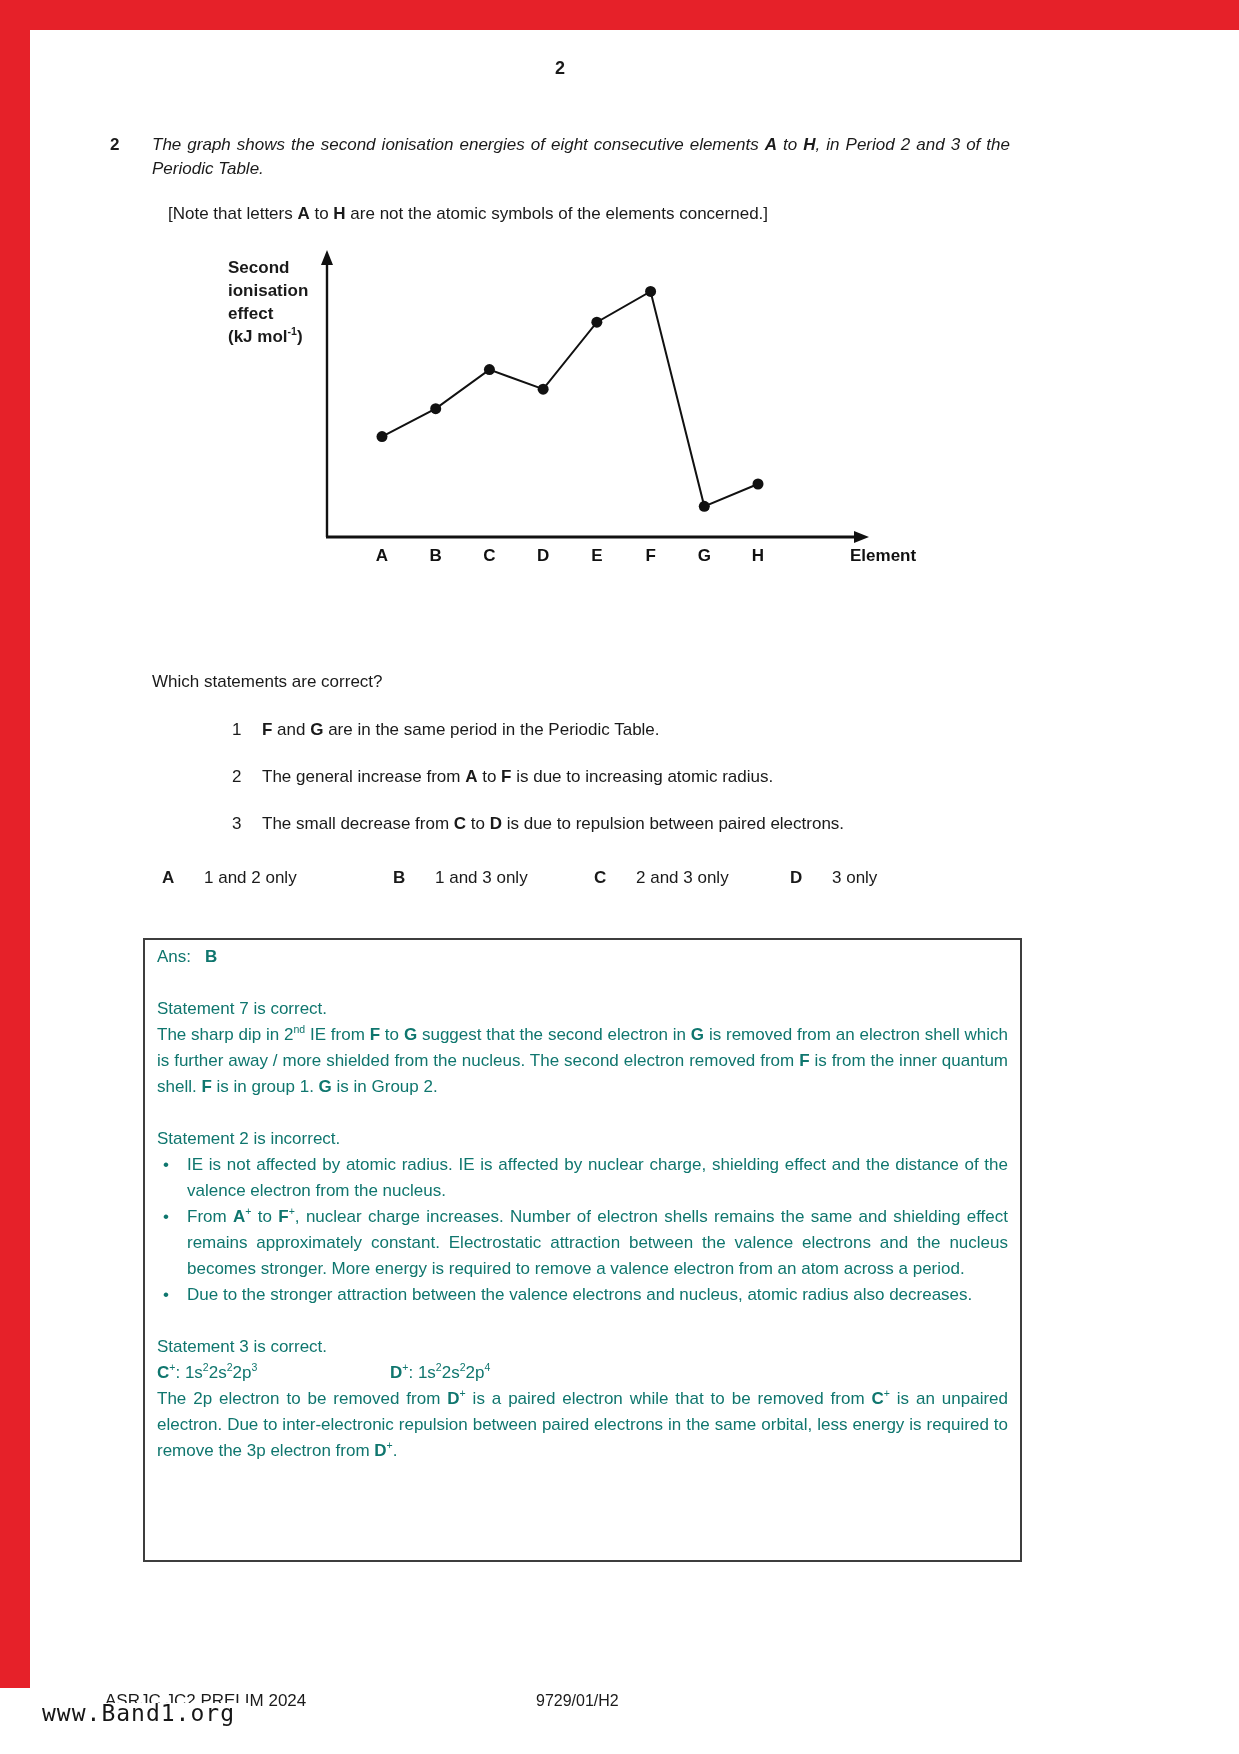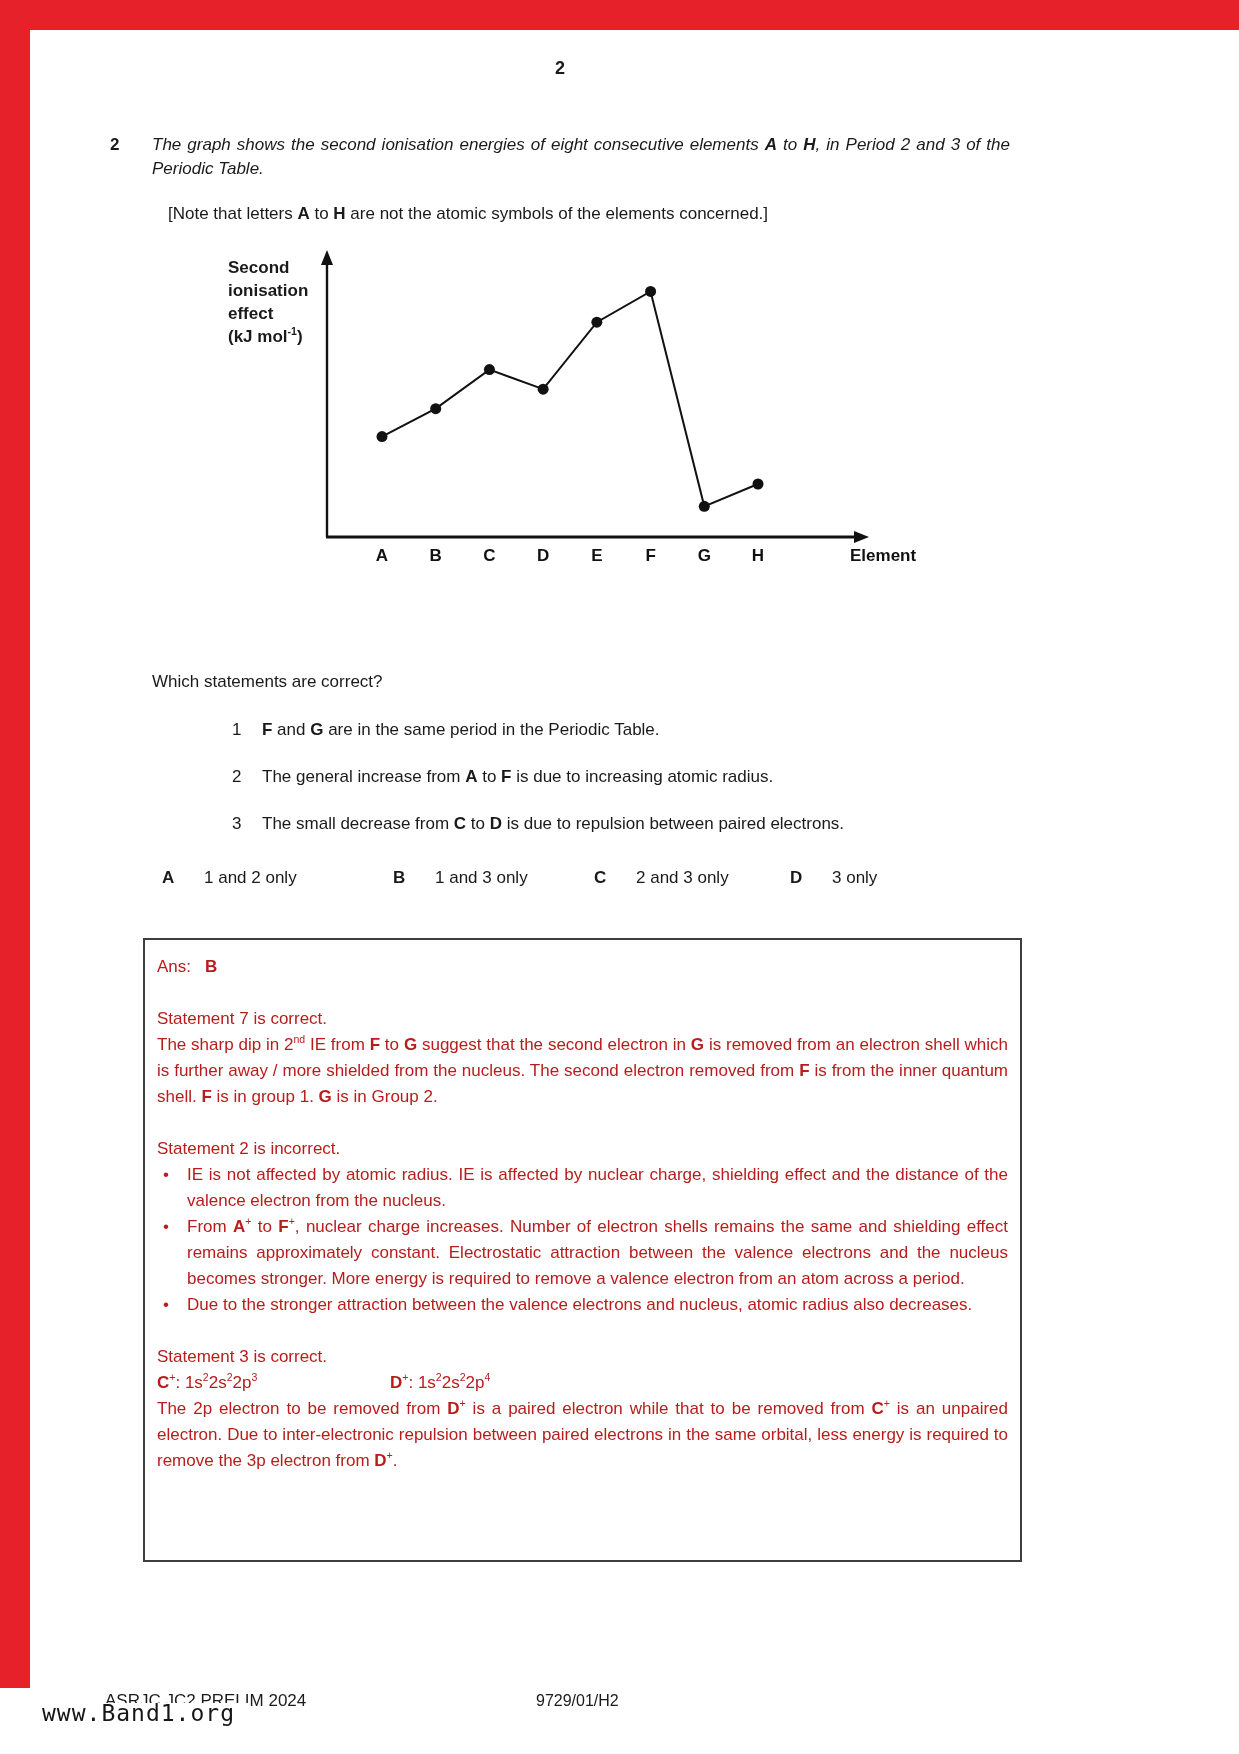--- a/index.html
+++ b/index.html
@@ -36,22 +36,22 @@
 
   .st { position:absolute; left:232px; display:flex; font-size:17px; width:790px; }
   .st .snum { width:30px; }
   #st1 { top:720px; } #st2 { top:767px; } #st3 { top:814px; }
 
   .opt { position:absolute; top:868px; display:flex; font-size:17px; }
   .opt .ol { width:42px; font-weight:bold; }
   #optA { left:162px; } #optB { left:393px; } #optC { left:594px; } #optD { left:790px; }
 
   #ans-box { position:absolute; left:143px; top:938px; width:879px; height:624px;
-             border:2px solid #3e3e3e; padding:14px 12px 8px 12px;
-             color:#b91c1c; font-size:17px; line-height:26px; }
+             border:2px solid #3e3e3e; padding:4px 12px 8px 12px;
+             color:#0f766e; font-size:17px; line-height:26px; }
   #ans-box .blank { height:26px; }
   #ans-box .just { text-align:justify; }
   #ans-box .ansv { margin-left:14px; }
   .bullet { display:flex; }
   .bullet .dot { width:30px; padding-left:6px; }
   .bullet .btext { flex:1; text-align:justify; }
   .cfg-c { display:inline-block; width:233px; }
 
   #footer-left { position:absolute; left:105px; top:1692px; font-size:17px; white-space:nowrap; }
   #footer-left .cliph { display:inline-block; height:11px; overflow:hidden; vertical-align:top;text-align:right; }

